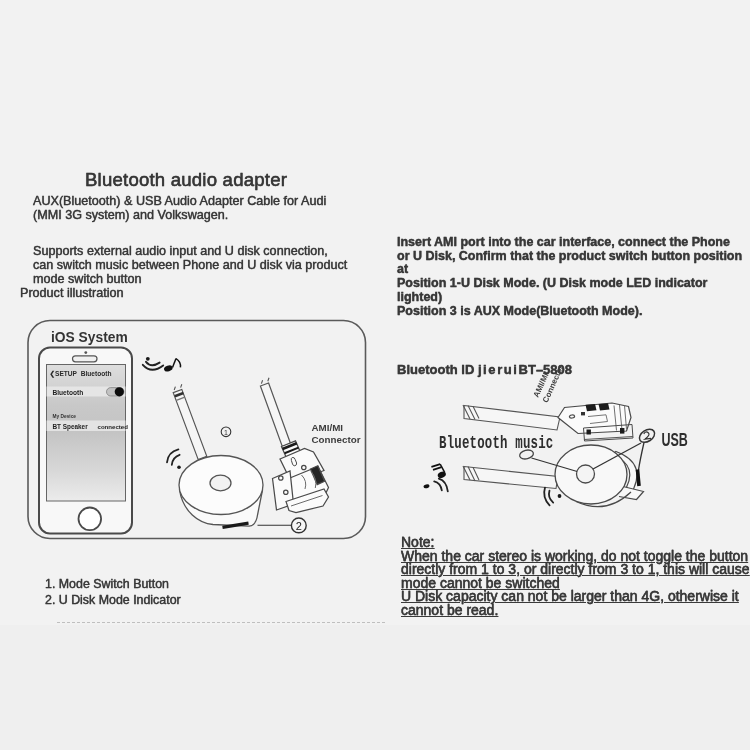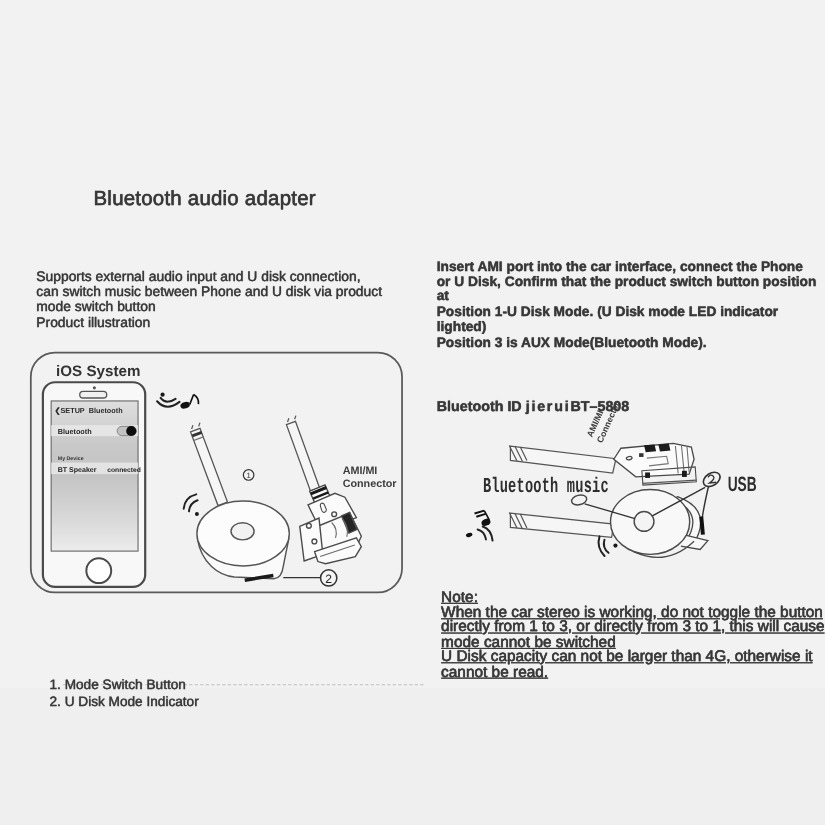--- a/index.html
+++ b/index.html
@@ -2,36 +2,37 @@
 <html><head>
 <meta charset="utf-8">
 <style>
   html,body{margin:0;padding:0;}
   body{width:750px;height:750px;background:#f2f2f2;font-family:"Liberation Sans",sans-serif;overflow:hidden;position:relative;}
   #wrap{position:absolute;left:0;top:0;width:750px;height:750px;filter:blur(0.3px);}
   .t{position:absolute;color:#383838;text-shadow:0 0 0.7px rgba(56,56,56,0.8);-webkit-text-stroke:0.3px #3a3a3a;}
   #title{left:85px;top:169px;font-size:18.6px;letter-spacing:0.2px;-webkit-text-stroke:0.45px #333;}
   #l1{left:33px;top:194px;font-size:12.6px;line-height:14.4px;}
   #l2{left:33px;top:244px;font-size:12.6px;line-height:14.2px;}
-  #l3{left:33px;top:286px;font-size:12.6px;}
+  #l3{left:20px;top:286px;font-size:12.6px;}
   #r1{left:397px;top:171px;font-size:12.2px;line-height:13.6px;}
   #r2{left:397px;top:236px;font-size:12.5px;line-height:13.7px;font-weight:bold;}
   #r3{left:397px;top:318px;font-size:13px;font-weight:bold;margin-top:44px;}
   #note{left:401px;top:536px;font-size:14px;line-height:13.5px;text-decoration:underline;}
-  #list{left:45px;top:577px;font-size:12.4px;line-height:15.8px;margin-top:38px;}
+  #list{left:45px;top:577px;font-size:12.4px;line-height:15.8px;}
   #botline{position:absolute;left:57px;top:621.5px;width:328px;border-top:1.5px dashed #bfbfbf;}
   #botshade{position:absolute;left:0;top:625px;width:750px;height:125px;background:#efefef;}
   svg{position:absolute;left:0;top:0;}
 </style>
 </head>
 <body>
 <div id="wrap">
 <div id="botshade"></div>
 <div id="botline"></div>
 <div class="t" id="title">Bluetooth audio adapter</div>
+<div class="t" id="l1">AUX(Bluetooth) &amp; USB Audio Adapter Cable for Audi<br>(MMI 3G system) and Volkswagen.</div>
 <div class="t" id="l2">Supports external audio input and U disk connection,<br>can switch music between Phone and U disk via product<br>mode switch button</div>
 <div class="t" id="l3">Product illustration</div>
 <div class="t" id="r2">Insert AMI port into the car interface, connect the Phone<br>or U Disk, Confirm that the product switch button position at<br>Position 1-U Disk Mode. (U Disk mode LED indicator lighted)<br>Position 3 is AUX Mode(Bluetooth Mode).</div>
 <div class="t" id="r3">Bluetooth ID <span style="letter-spacing:1.6px">jierui</span>BT–5808</div>
 <div class="t" id="note">Note:<br>When the car stereo is working, do not toggle the button<br>directly from 1 to 3, or directly from 3 to 1, this will cause<br>mode cannot be switched<br>U Disk capacity can not be larger than 4G, otherwise it<br>cannot be read.</div>
 <div class="t" id="list">1. Mode Switch Button<br>2. U Disk Mode Indicator</div>
 
 <svg width="750" height="750" viewBox="0 0 750 750">
   <defs>
     <linearGradient id="scr" x1="0" y1="0" x2="0" y2="1">

